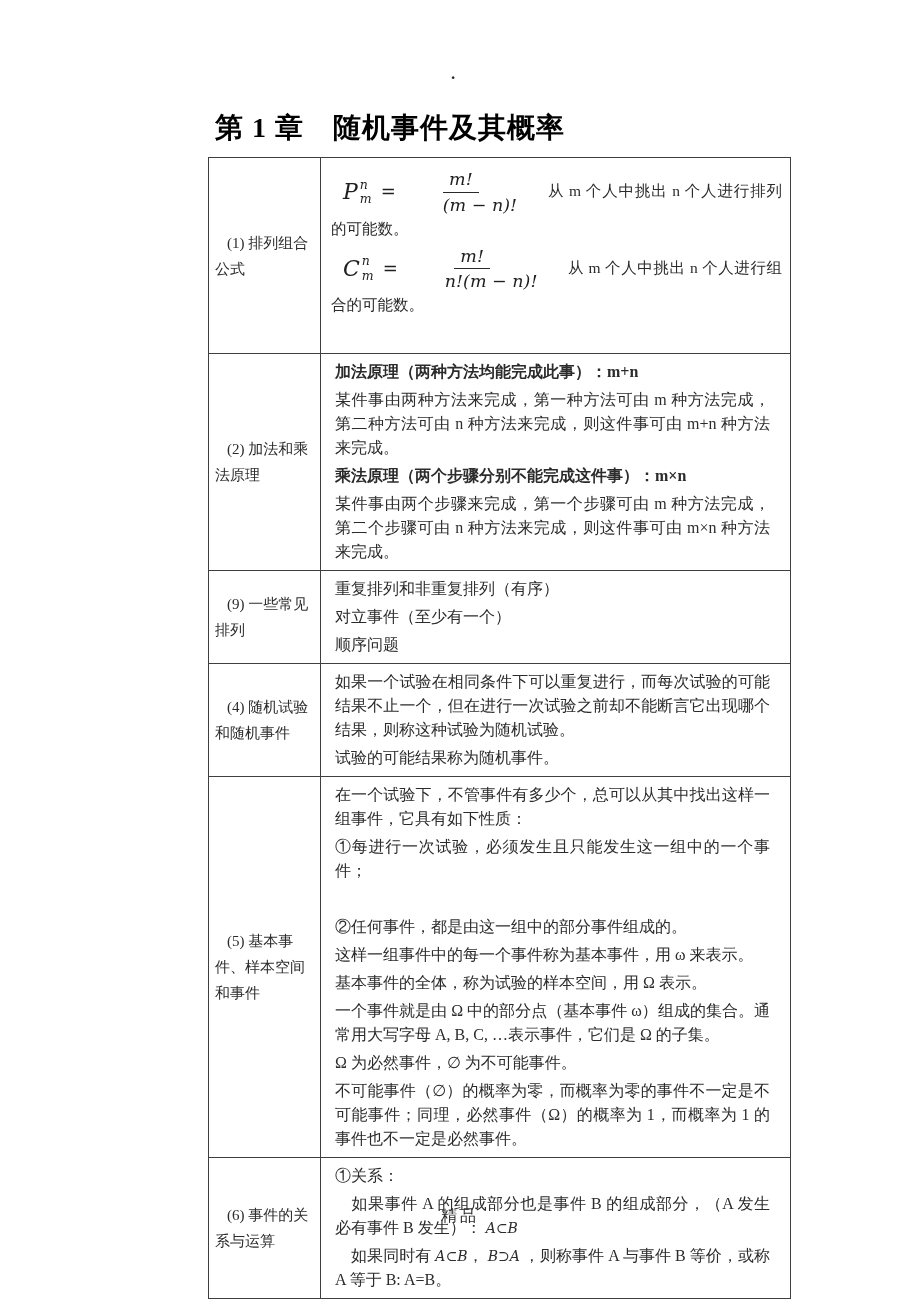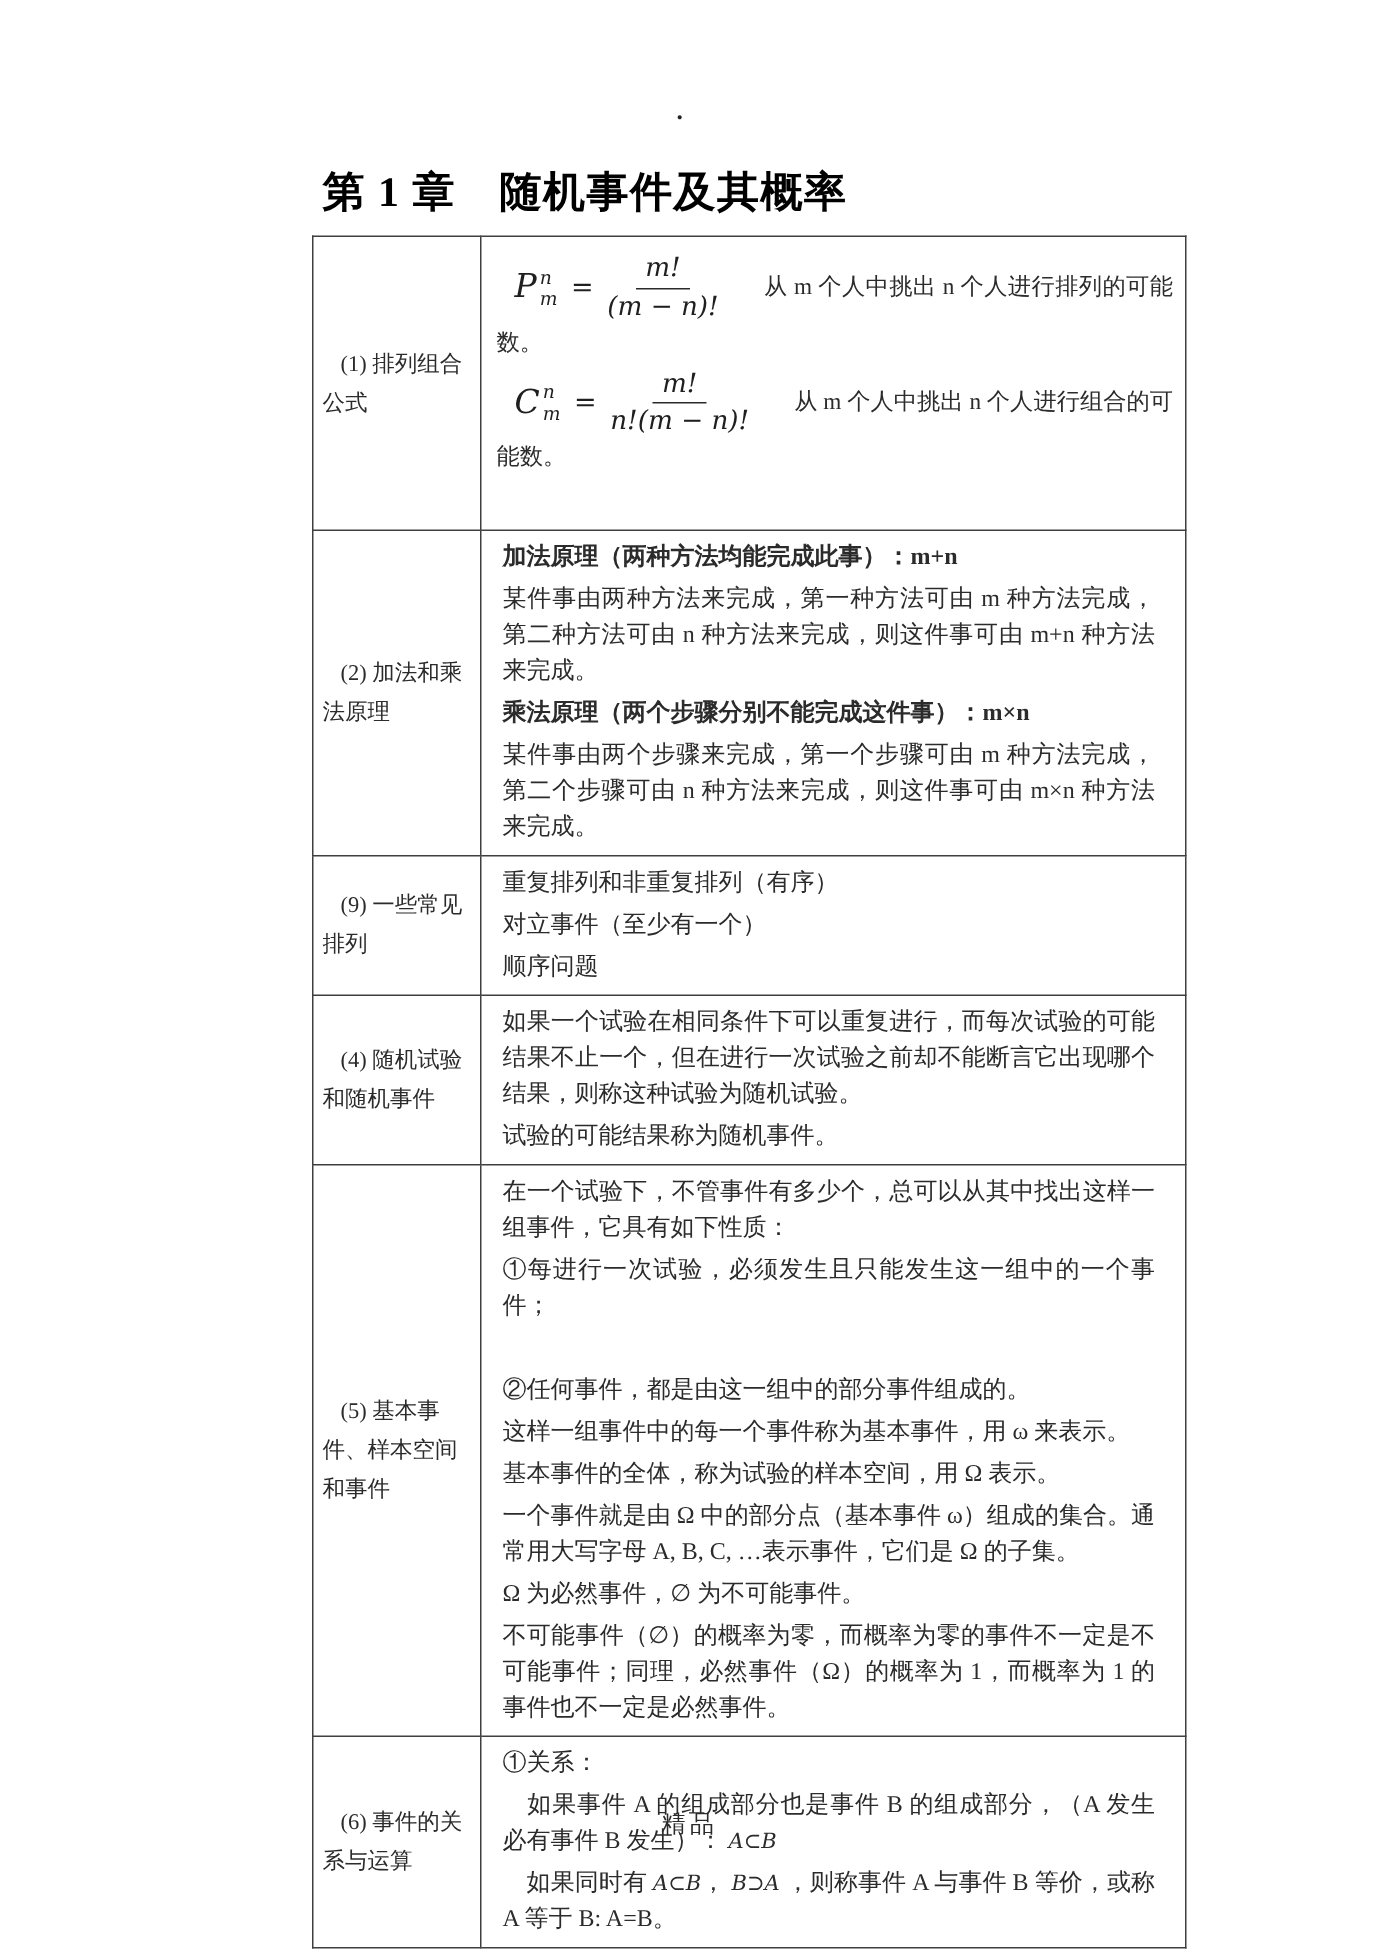--- a/index.html
+++ b/index.html
@@ -60,21 +60,21 @@
   .scripts {
     display: inline-flex; flex-direction: column;
     font-size: 12.5px; line-height: 1.15; margin-left: 2px; text-align: left;
   }
   .feq { font-style: normal; font-size: 18px; margin: 0 9px; }
   .frac {
     display: inline-flex; flex-direction: column; align-items: center;
     font-size: 17.5px; line-height: 1.3;
   }
   .fnum { padding: 0 6px 1px; border-bottom: 1.4px solid #2a2a2a; }
-  .fden { padding-top: 1px; }
+  .fden { padding-top: 1px; margin-left: 38px; }
   .fcaption { font-size: 15.5px; }
   
   .math { font-family: "DejaVu Serif", serif; font-style: italic; font-size: 14px; }
   .footer {
     position: absolute; top: 1206px; left: 0; width: 920px;
     text-align: center; font-size: 16px; letter-spacing: 3px; color: #2b2b2b;
   }
 </style>
 </head>
 <body>

